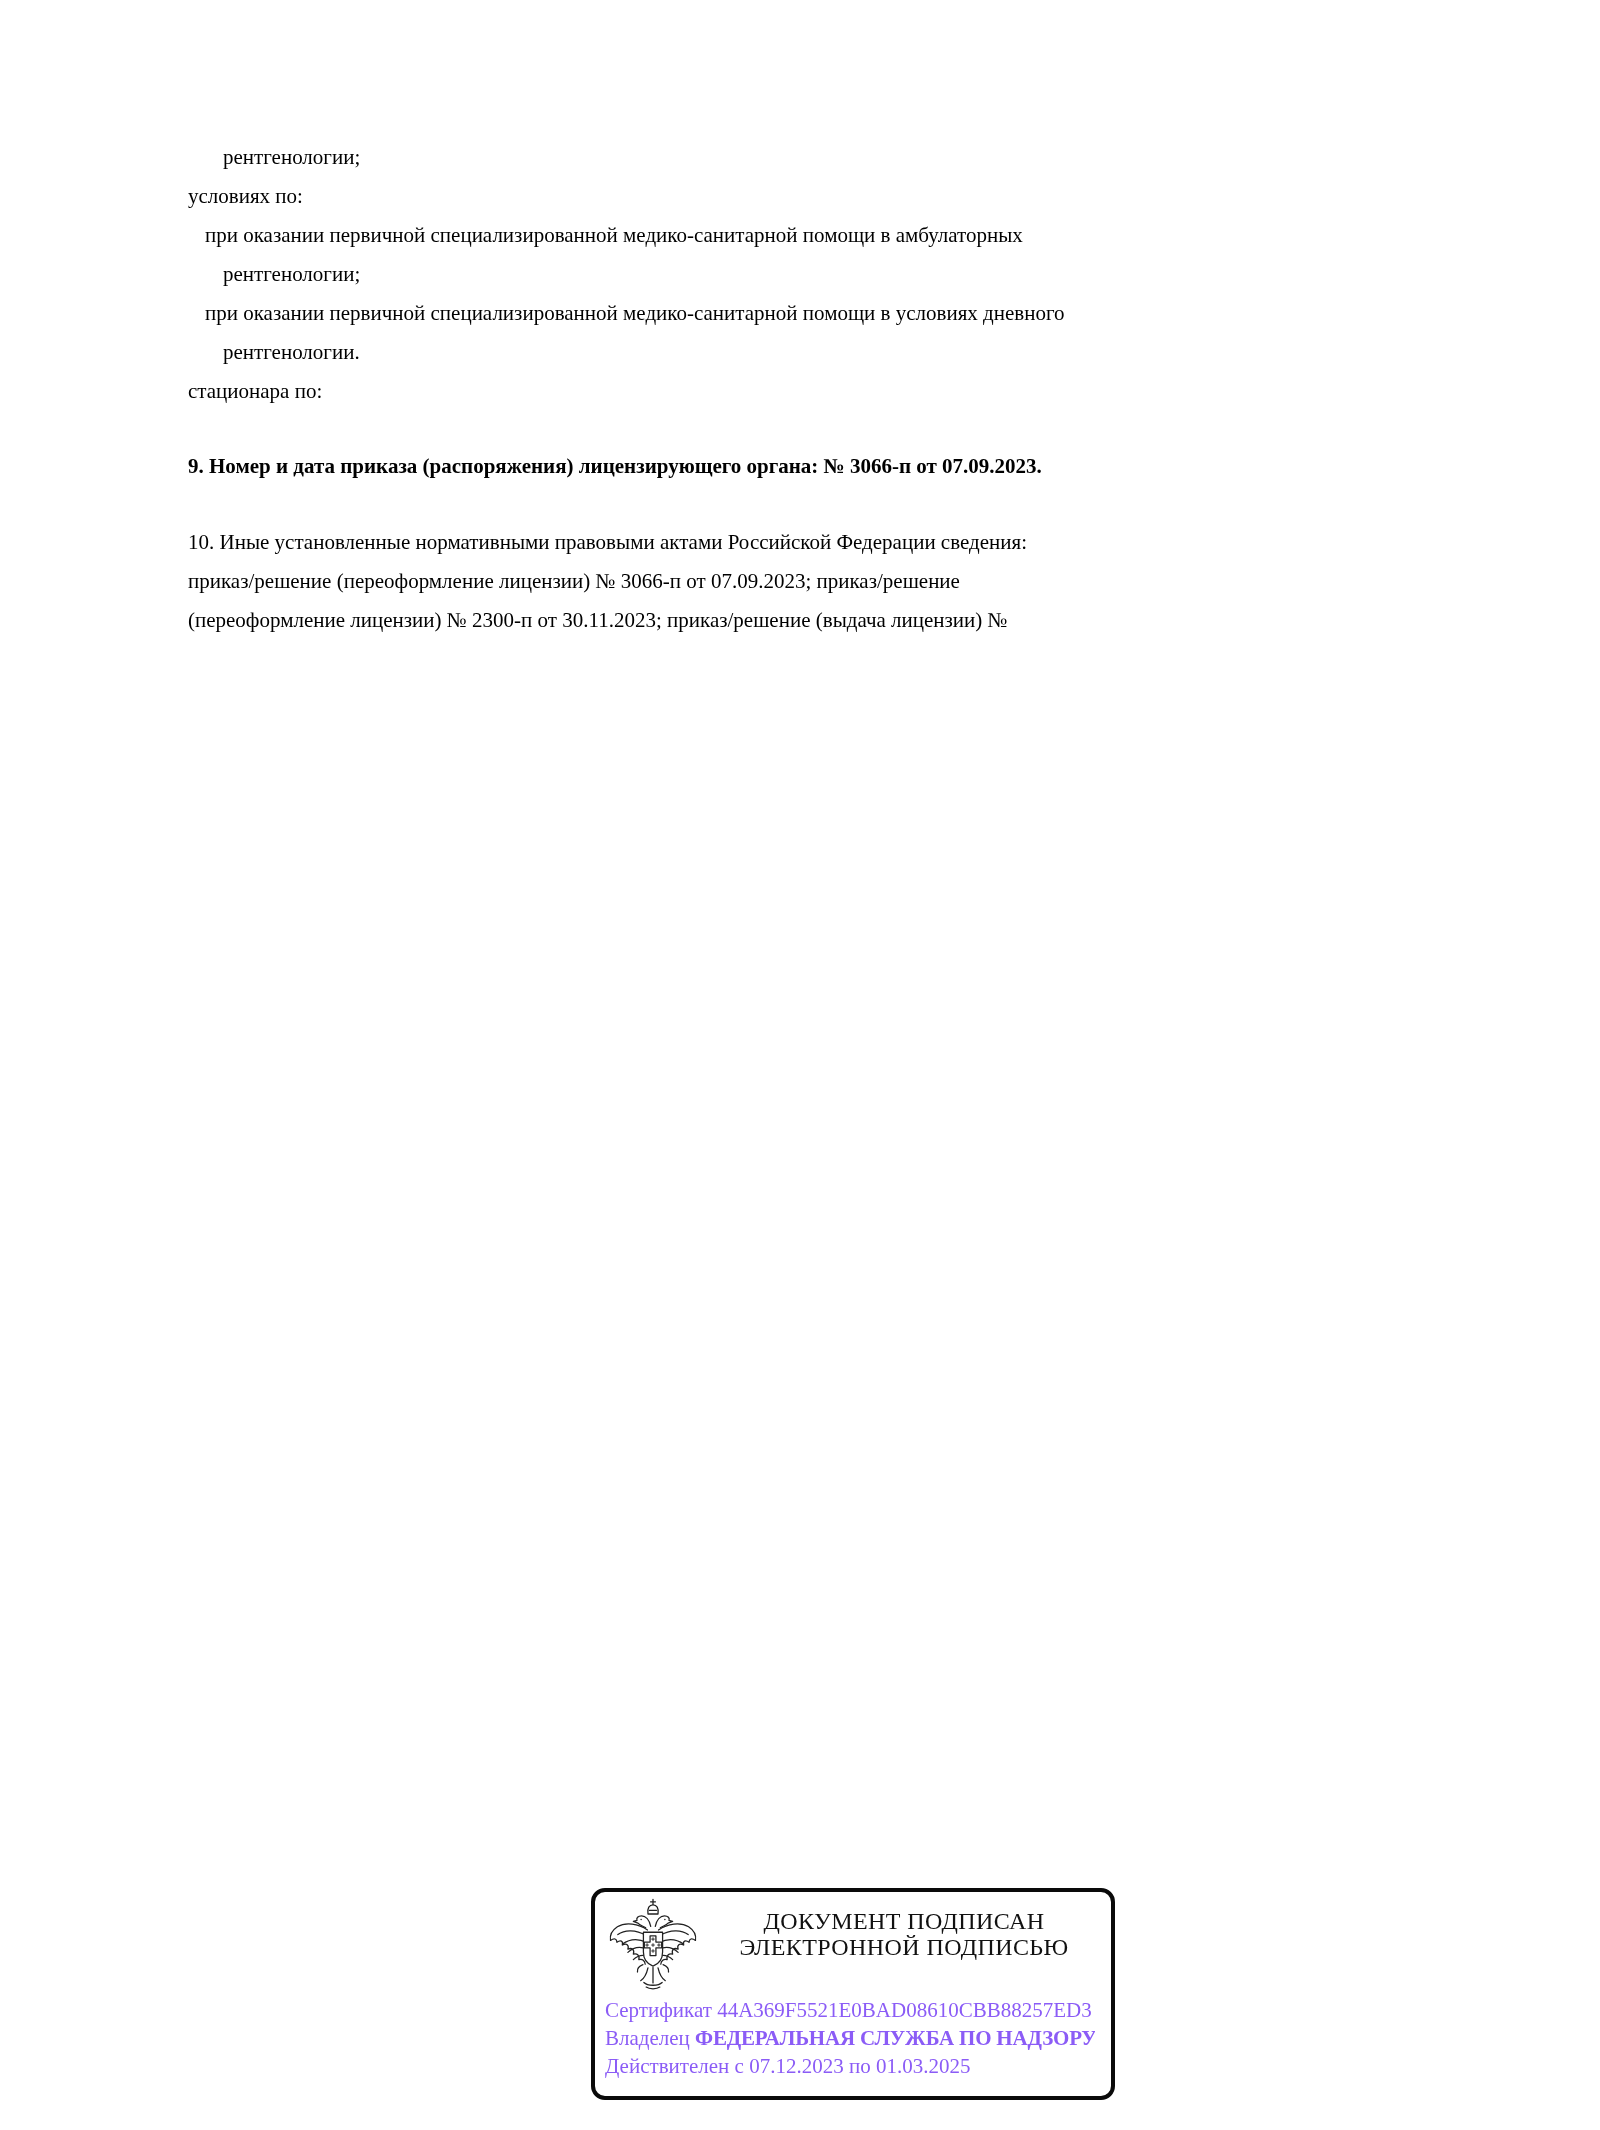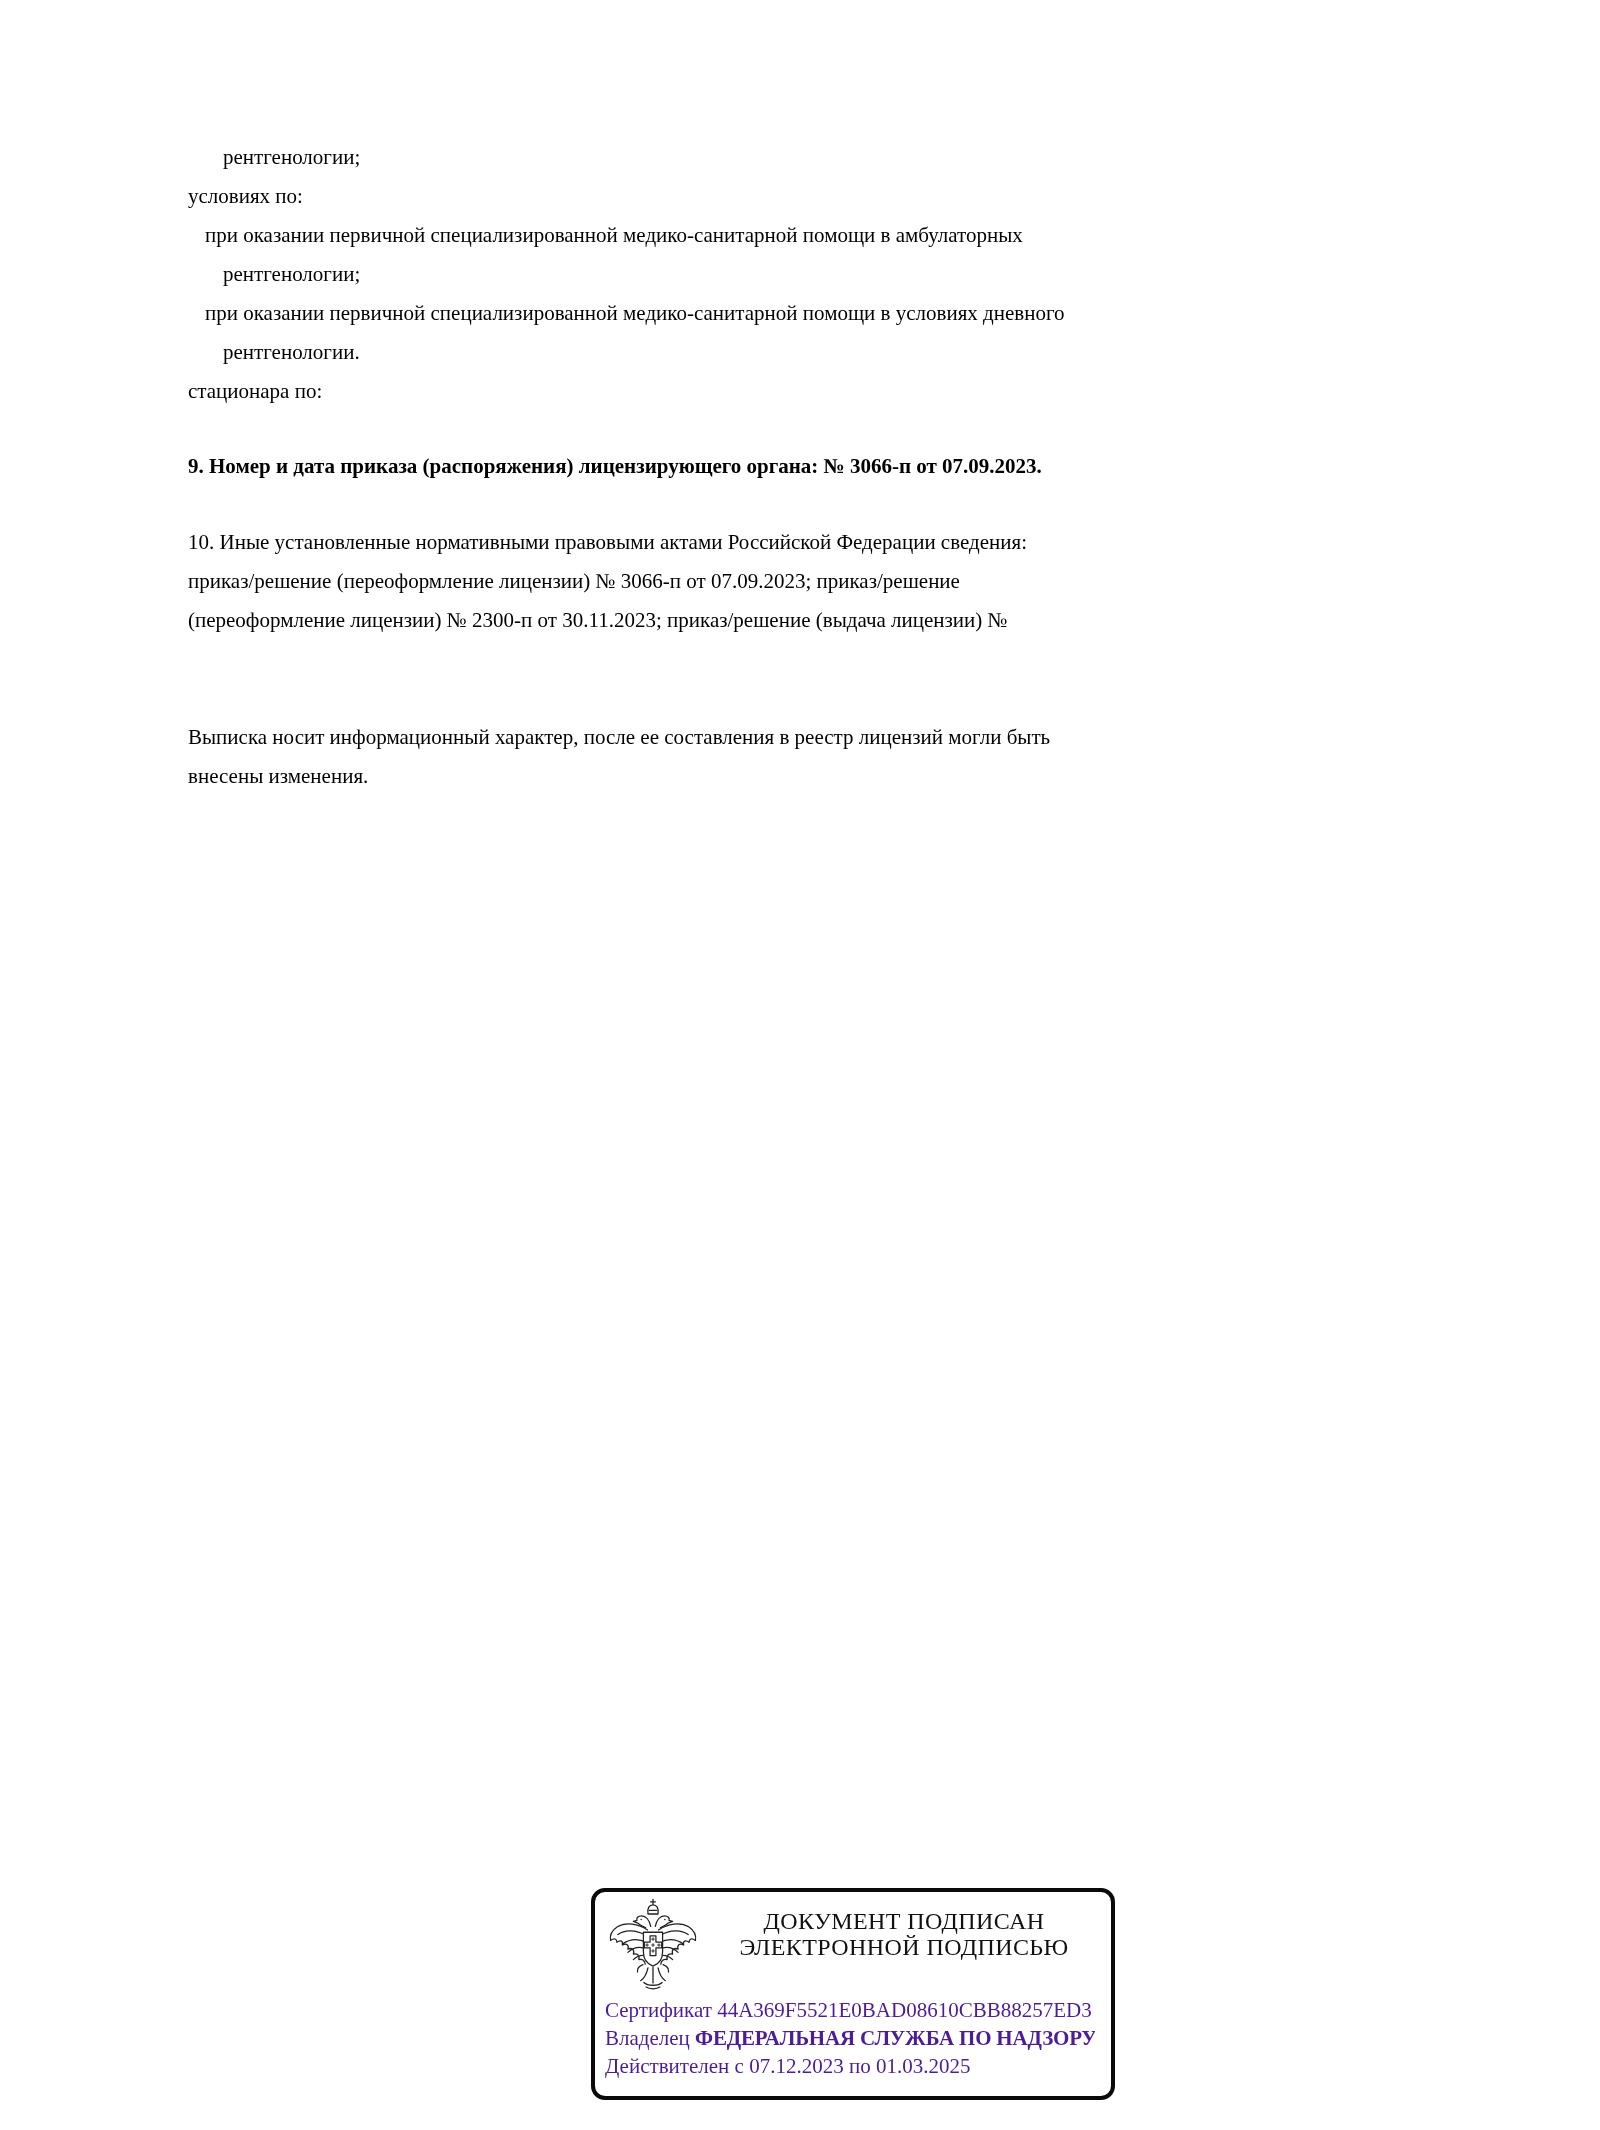--- a/index.html
+++ b/index.html
@@ -47,21 +47,21 @@
     color: #111111;
   }
   .srow {
     position: absolute;
     left: 10px;
     right: 16px;
     font-size: 21px;
     line-height: 24px;
     white-space: nowrap;
     overflow: hidden;
-    color: #4c1d95;
+    color: #8b5cf6;
   }
   .srow.cert  { top: 106px; }
   .srow.owner { top: 134px; }
   .srow.valid { top: 162px; }
   .srow .bold { font-weight: bold; letter-spacing: -0.2px; }
 </style>
 </head>
 <body>
 
 <div class="page">
@@ -76,24 +76,20 @@
         <div class="line" style="padding-left: 35px;">рентгенологии.</div>
         <div class="line" style="padding-left: 0px;">стационара по:</div>
       </div>
       <div class="block" style="top: 447px; font-weight: bold;">
         <div class="line" style="padding-left: 0px;">9. Номер и дата приказа (распоряжения) лицензирующего органа: № 3066-п от 07.09.2023.</div>
       </div>
       <div class="block" style="top: 523px;">
         <div class="line" style="padding-left: 0px;">10. Иные установленные нормативными правовыми актами Российской Федерации сведения:</div>
         <div class="line" style="padding-left: 0px;">приказ/решение (переоформление лицензии) № 3066-п от 07.09.2023; приказ/решение</div>
         <div class="line" style="padding-left: 0px;">(переоформление лицензии) № 2300-п от 30.11.2023; приказ/решение (выдача лицензии) №</div>
-      </div>
-      <div class="block" style="top: 718px;">
-        <div class="line" style="padding-left: 0px;">Выписка носит информационный характер, после ее составления в реестр лицензий могли быть</div>
-        <div class="line" style="padding-left: 0px;">внесены изменения.</div>
       </div>
     </div>
 
   <div class="stamp">
     <svg class="emblem" viewBox="0 0 100 104" width="92" height="95" aria-hidden="true">
       <g fill="none" stroke="#222222" stroke-width="1.4" stroke-linecap="round" stroke-linejoin="round">
         <path d="M50 1.5 V7 M47.3 4.2 H52.7"></path>
         <path d="M44.5 17.5 C43.5 11 46 7.5 50 7.5 C54 7.5 56.5 11 55.5 17.5 Z"></path>
         <path d="M46 13.5 H54"></path>
         <g id="eagle-half">

